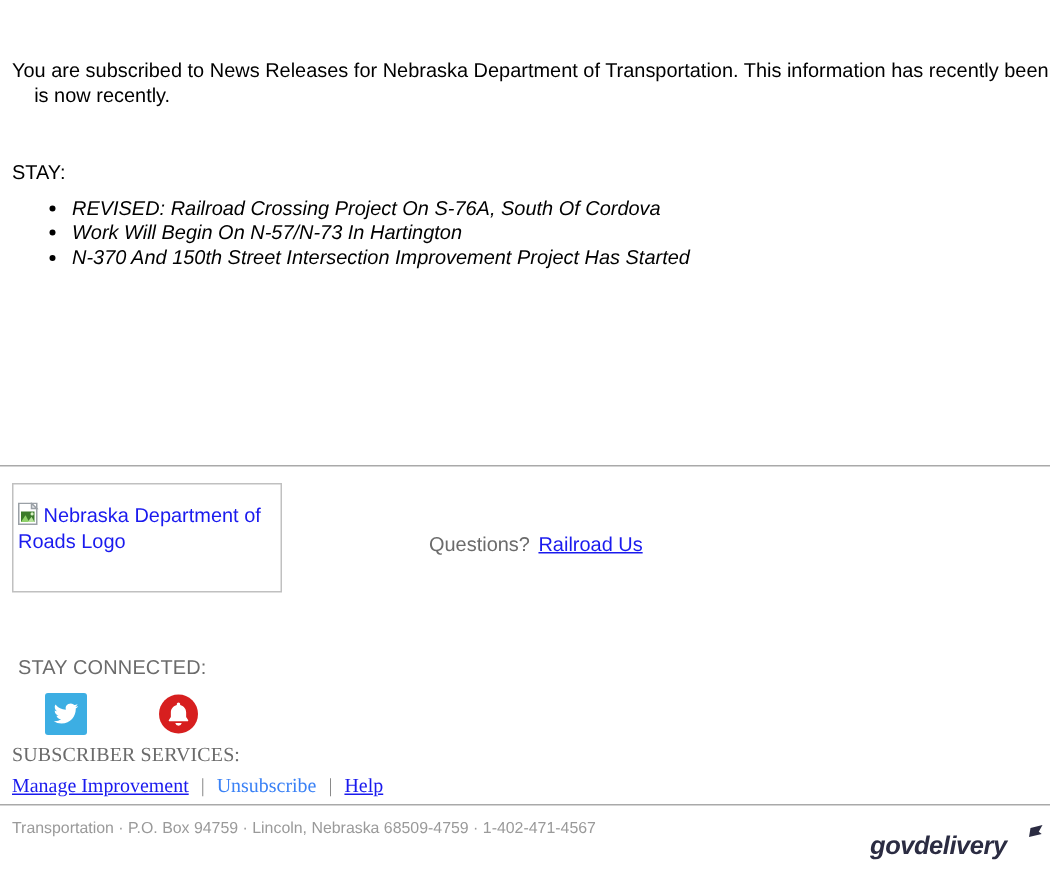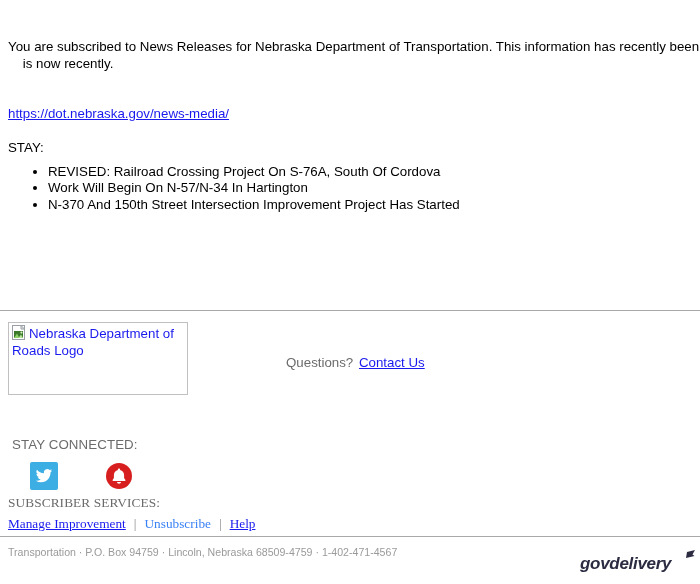--- a/index.html
+++ b/index.html
@@ -50,20 +50,21 @@
     margin-top: 18px;
     font-size: 13.3px;
     line-height: 16px;
     color: #000;
   }
 
   ul.bullets {
     margin: 8px 0 0 0;
     padding-left: 40px;
     list-style-type: disc;
+    font-style: italic;
   }
   ul.bullets li {
     font-size: 13.3px;
     line-height: 15.5px;
     color: #000;
     margin: 0 0 1px 0;
   }
 
   
   .rule {
@@ -86,21 +87,21 @@
   }
   .logo-box {
     position: absolute;
     left: 8px;
     top: 0;
     width: 180px;
     height: 73px;
     border: 1px solid #c0c0c0;
     box-sizing: border-box;
     background: #fff;
-    padding: 2px 3px;
+    padding: 12px 3px;
     overflow: hidden;
   }
   .alt-text {
     font-size: 13.3px;
     line-height: 17px;
     color: #1a1aee;
     display: block;
   }
   .broken-img-icon {
     display: inline-block;
@@ -196,29 +197,26 @@
 </head>
 <body>
 
 <div class="message">
 
   <p class="intro">
     <span class="intro-line">You are subscribed to News Releases for Nebraska Department of Transportation. This information has recently been updated, and</span>
     <span class="intro-line">is now recently.</span>
   </p>
 
-  <div class="url-row">
-    <a class="link" href="#">https://dot.nebraska.gov/news-media/</a>
-  </div>
 
   <div class="added-label">STAY:</div>
 
   <ul class="bullets">
     <li>REVISED: Railroad Crossing Project On S-76A, South Of Cordova</li>
-    <li>Work Will Begin On N-57/N-34 In Hartington</li>
+    <li>Work Will Begin On N-57/N-73 In Hartington</li>
     <li>N-370 And 150th Street Intersection Improvement Project Has Started</li>
   </ul>
 
 </div>
 
 <hr class="rule rule-top">
 
 <div class="logo-row">
 
   <div class="logo-box">
@@ -227,21 +225,21 @@
           <path d="M9 0.5 L12.5 4 L9 4 Z" fill="#e8eaed" stroke="#9aa0a6" stroke-width="1"></path>
           <rect x="2" y="6" width="9" height="7" fill="#3b7a2a"></rect>
           <path d="M2 13 L5 8.5 L7.5 13 Z" fill="#8fd16a"></path>
           <path d="M6.5 13 L9 9.5 L11 13 Z" fill="#b6e39a"></path>
           <circle cx="9.4" cy="7.6" r="1.05" fill="#d9f2c5"></circle>
         </svg></span><span>Nebraska Department of Roads Logo</span></span>
   </div>
 
   <div class="questions">
     <span>Questions?</span>
-    <a class="link" href="#">Contact Us</a>
+    <a class="link" href="#">Railroad Us</a>
   </div>
 
 </div>
 
 <div class="stay-connected">
   <div class="section-label">STAY CONNECTED:</div>
   <div class="social-row">
 
     <a class="social-icon" href="#">
       <svg width="28" height="28" viewBox="0 0 28 28" xmlns="http://www.w3.org/2000/svg">

